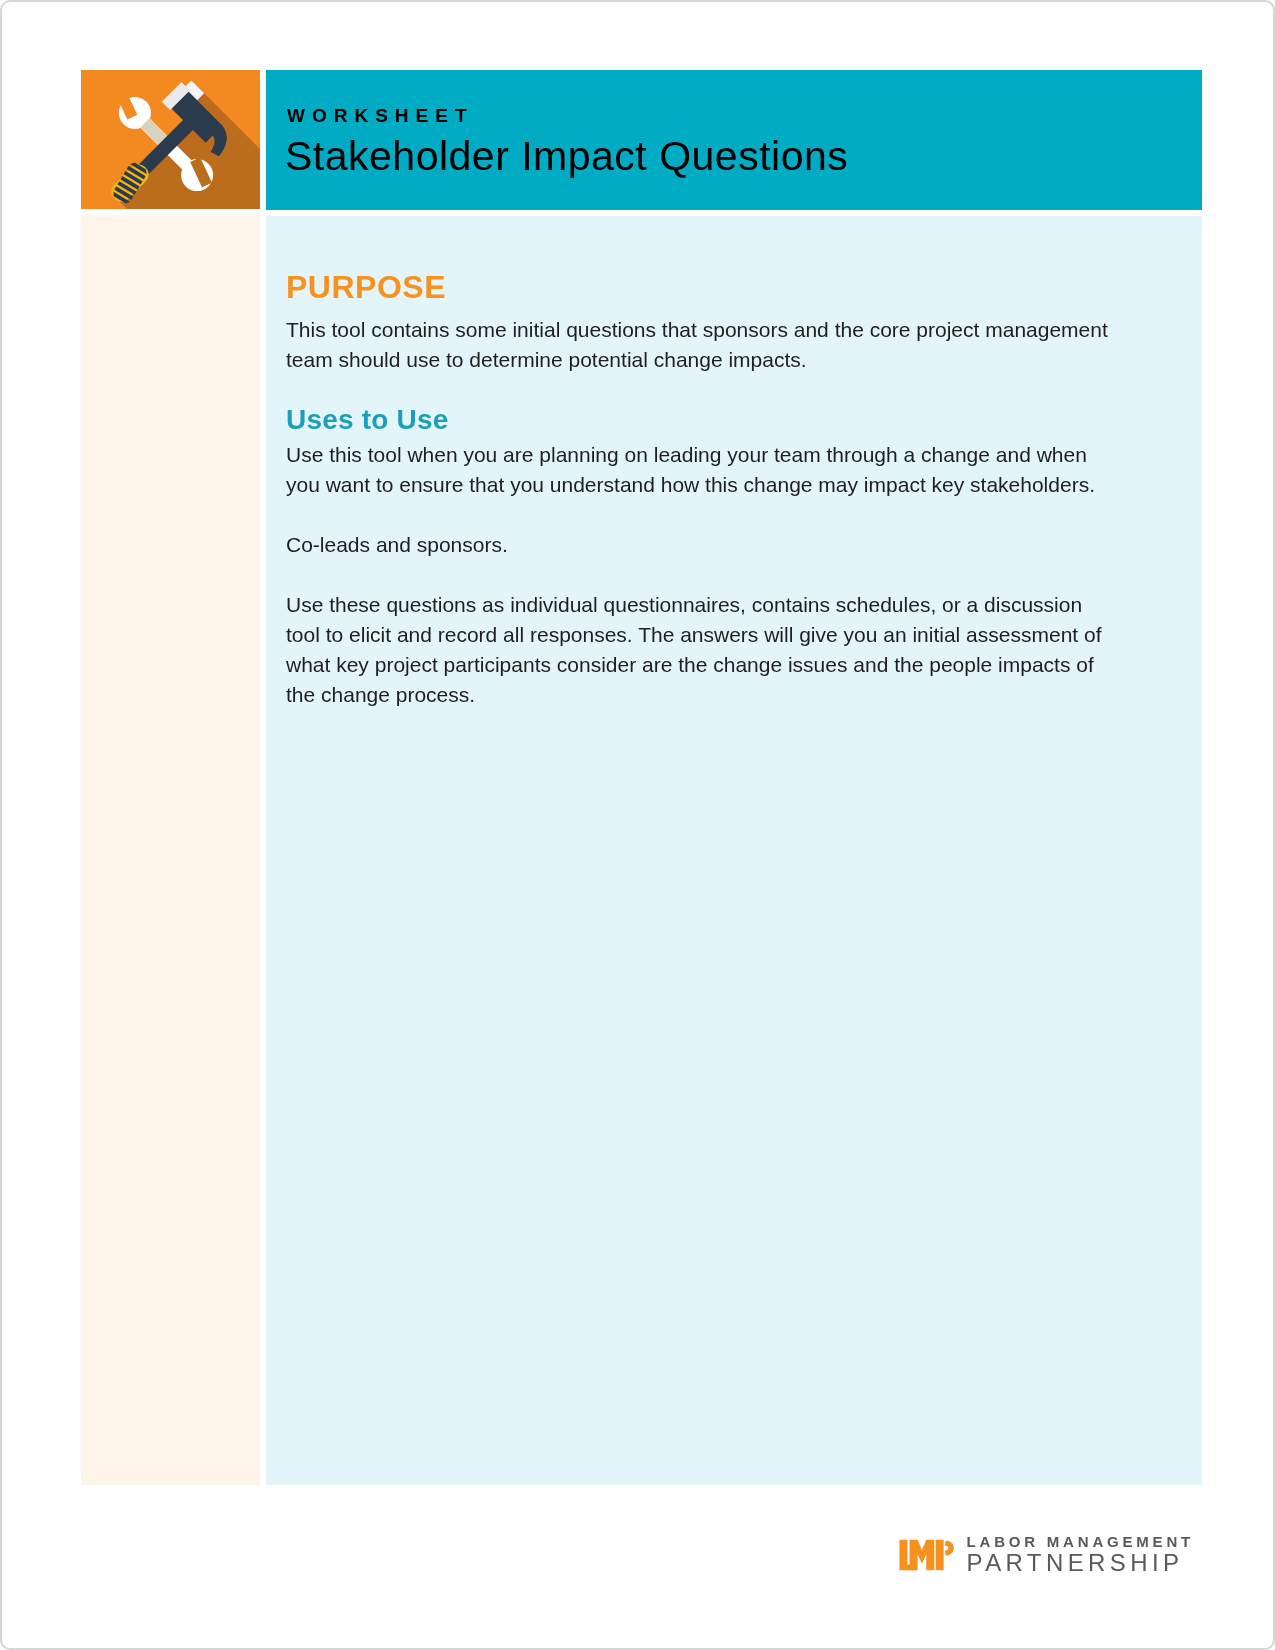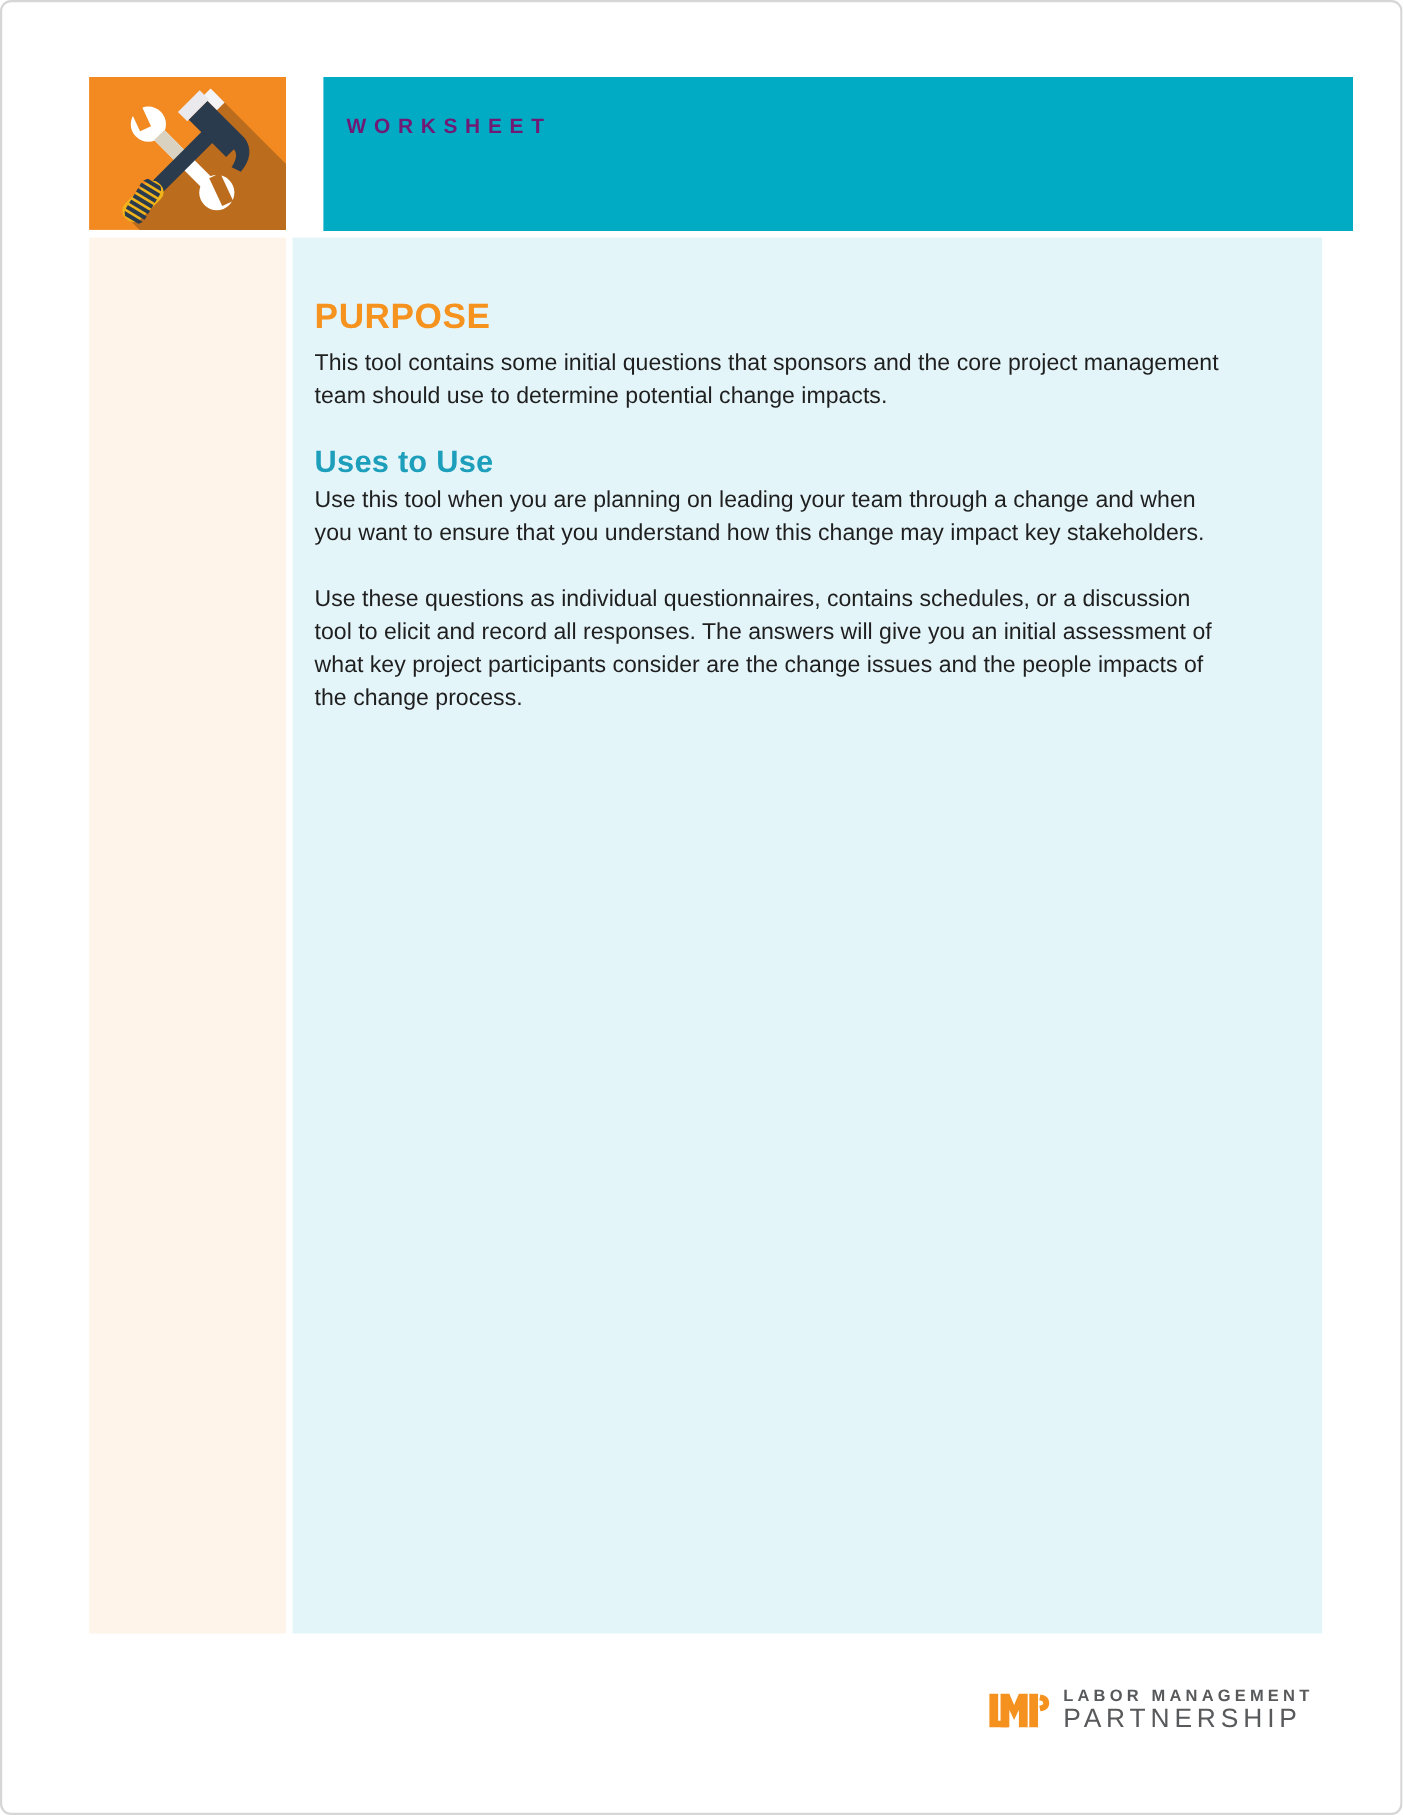--- a/index.html
+++ b/index.html
@@ -17,23 +17,22 @@
   
   .icon-box{
     position:absolute;left:79px;top:68px;width:179px;height:139px;
     background:var(--c-icon-box,#F28A21);
     overflow:hidden;
   }
   .icon-box svg{display:block;}
   .banner{
     position:absolute;left:264px;top:68px;width:936px;height:140px;
     background:var(--c-banner,#00ABC3);
-    color:#701a75;
+    color:#000000;
     box-sizing:border-box;
-    margin-left:28px;
   }
   .banner .eyebrow{
     position:absolute;left:21px;top:36px;
     font-size:19px;font-weight:bold;letter-spacing:7px;
     line-height:1;
   }
   .banner .title{
     position:absolute;left:19px;top:62px;
     font-size:41px;font-weight:400;letter-spacing:0.5px;
     line-height:1.2;
@@ -122,33 +121,35 @@
           <rect x="70" y="132" width="30" height="3.6"></rect>
           <rect x="70" y="138" width="30" height="3.6"></rect>
           <rect x="70" y="144" width="30" height="3.6"></rect>
         </g>
       </g>
     </svg>
   </div>
 
   <div class="banner">
     <div class="eyebrow">WORKSHEET</div>
+    <div class="title">Stakeholder Impact Questions</div>
   </div>
 
   <div class="left-strip"></div>
 
   <div class="content">
     <h1>PURPOSE</h1>
     <p class="para">This tool contains some initial questions that sponsors and the core project management
 team should use to determine potential change impacts.</p>
 
     <h2>Uses to Use</h2>
     <p class="para">Use this tool when you are planning on leading your team through a change and when
 you want to ensure that you understand how this change may impact key stakeholders.</p>
 
+    <p class="para">Co-leads and sponsors.</p>
 
     <p class="para">Use these questions as individual questionnaires, contains schedules, or a discussion
 tool to elicit and record all responses. The answers will give you an initial assessment of
 what key project participants consider are the change issues and the people impacts of
 the change process.</p>
   </div>
 
   <div class="logo">
     <svg class="mark" width="58" height="34" viewBox="0 0 80 46">
       <g fill="var(--c-logo-orange,#F5911E)">

